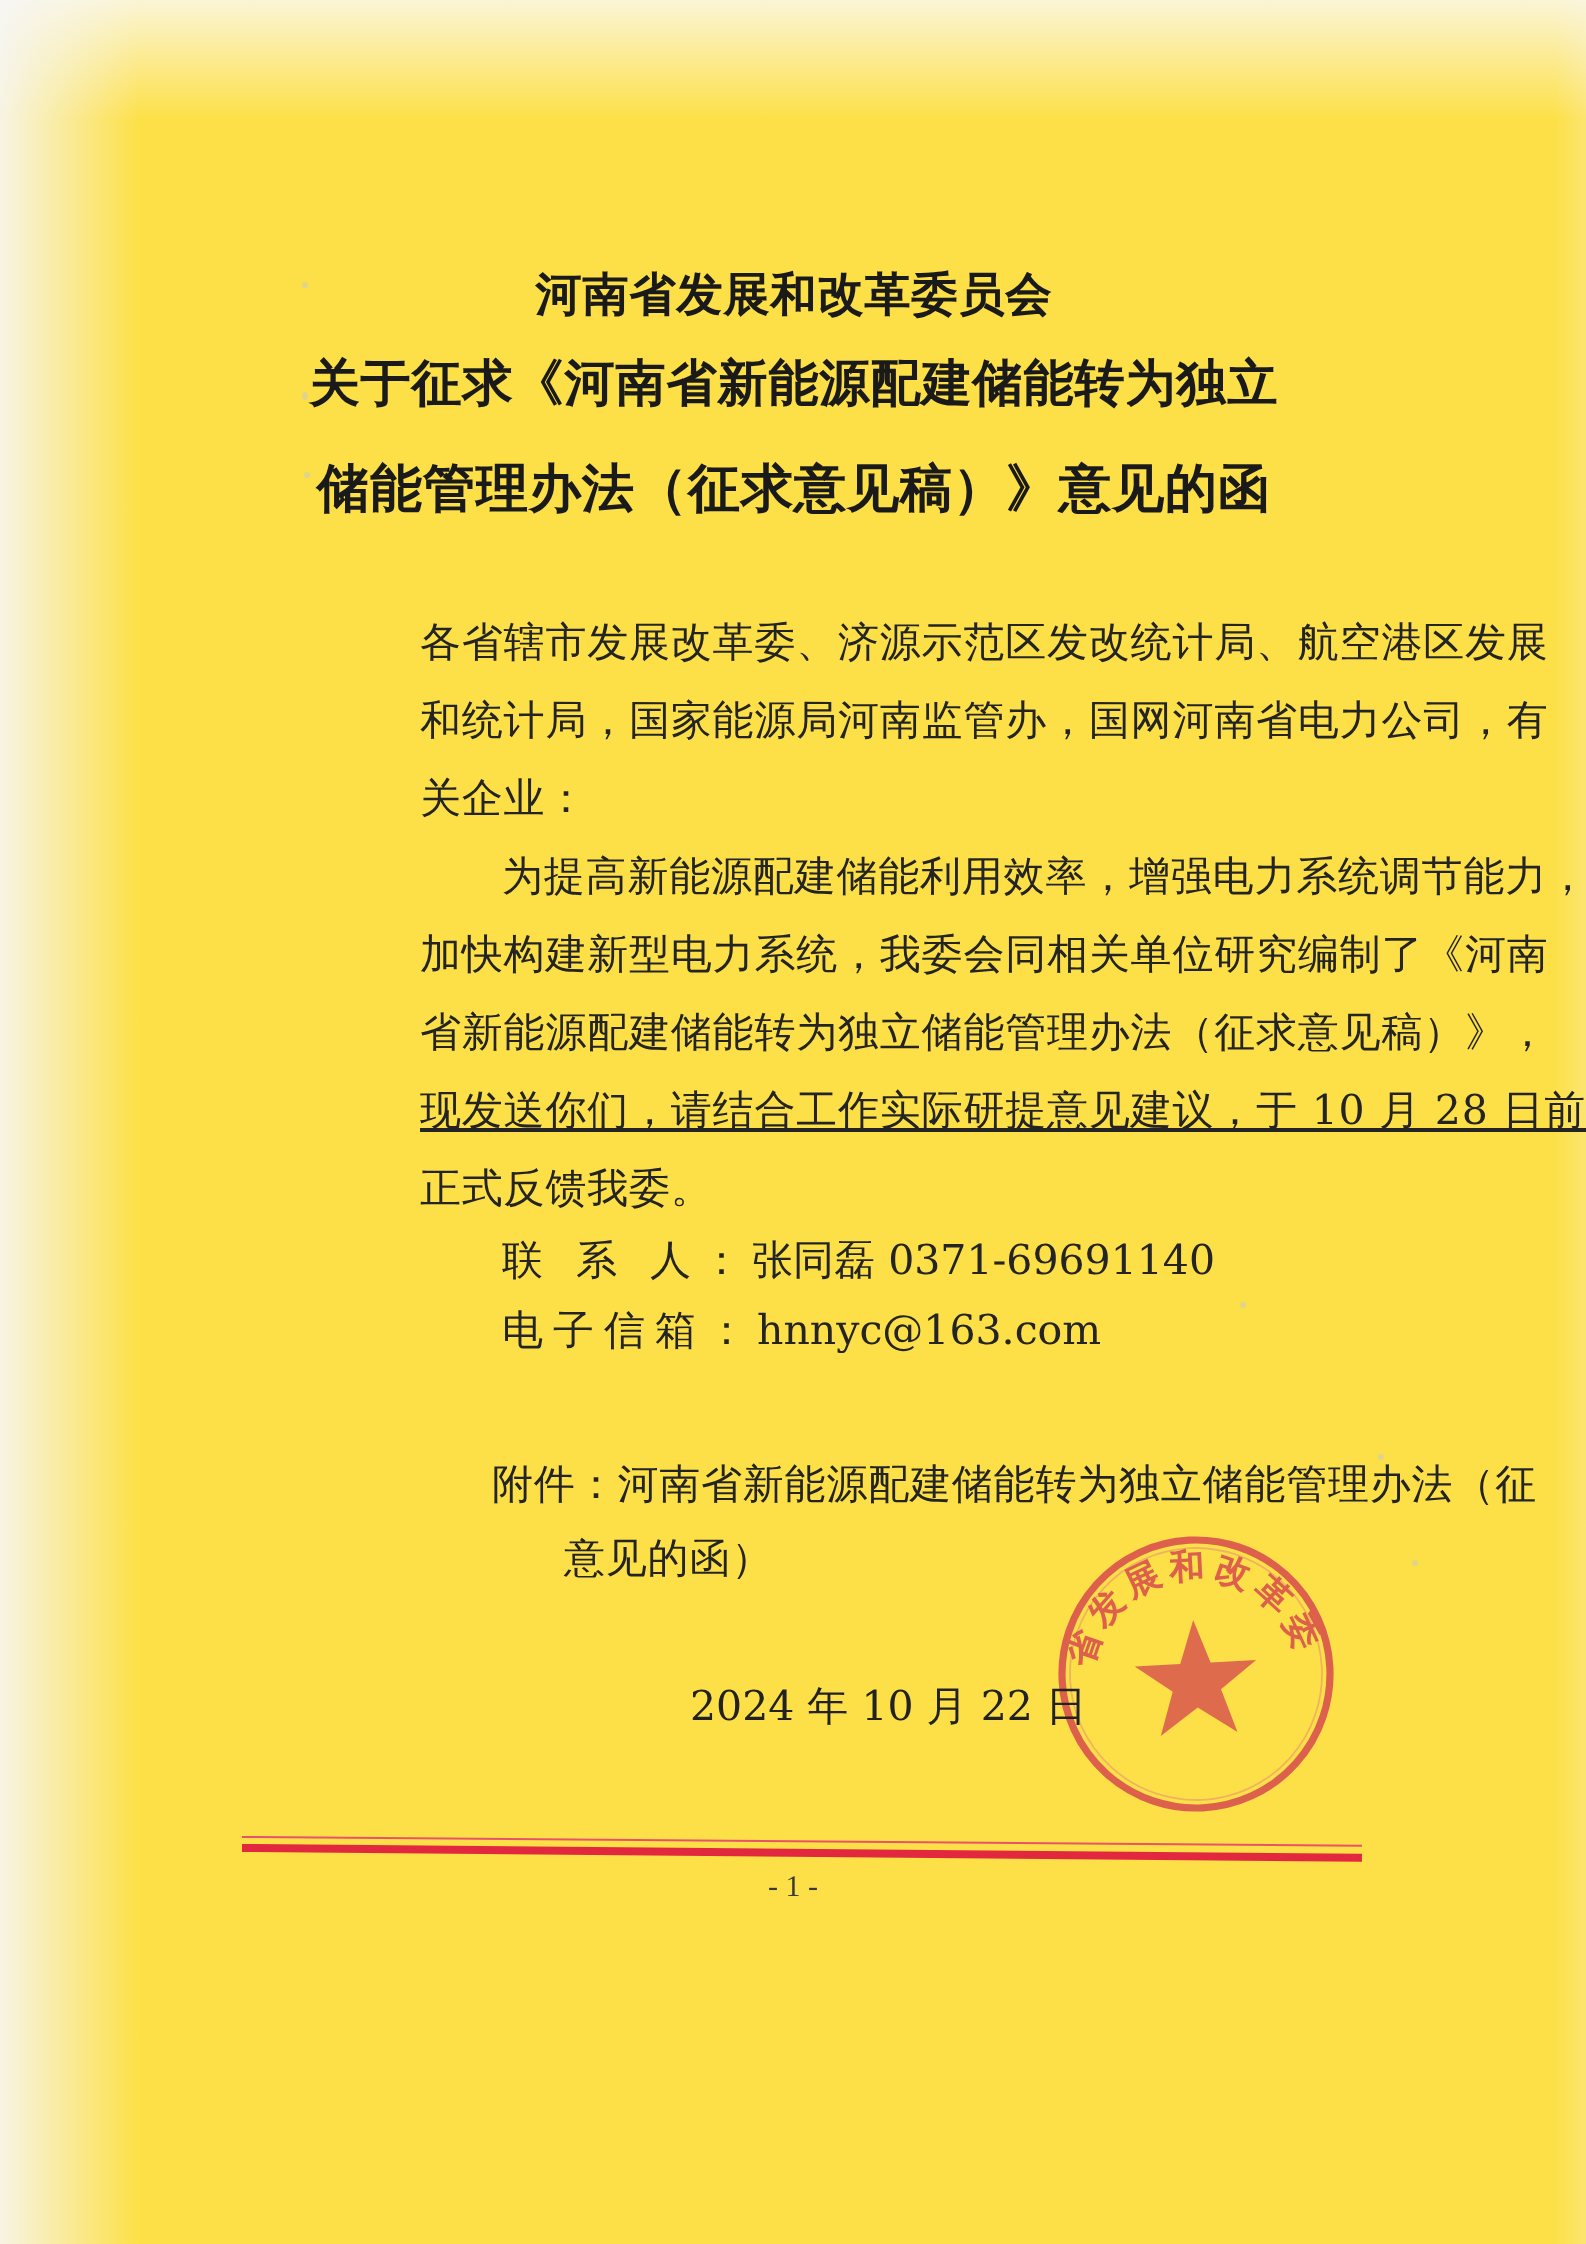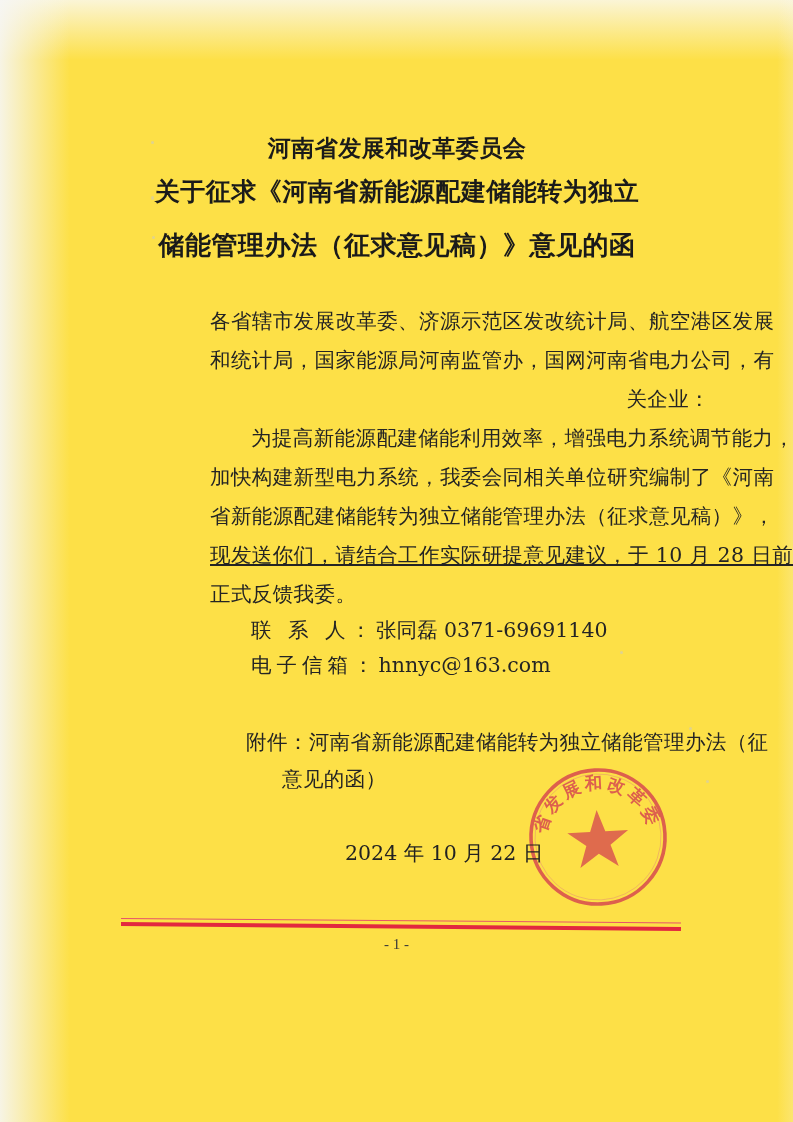--- a/index.html
+++ b/index.html
@@ -87,21 +87,21 @@
   }
   .indent-2 { padding-left: 41px; }
   .indent-attach { padding-left: 36px; text-align: center; }
   .indent-attach2 { padding-left: 72px; }
 
   .lt-sp { letter-spacing: 0.4px; }
 
   
   #bl-1  { top: 308px; }
   #bl-2  { top: 347px; }
-  #bl-3  { top: 386px; text-align: right; }
+  #bl-3  { top: 386px; }
   #bl-4  { top: 425px; }
   #bl-5  { top: 464px; }
   #bl-6  { top: 503px; }
   #bl-7  { top: 542px; text-decoration: underline; }
   #bl-8  { top: 581px; }
   #bl-9  { top: 617px; }
   #bl-10 { top: 652px; }
   #bl-11 { top: 729px; }
   #bl-12 { top: 766px; }
 

